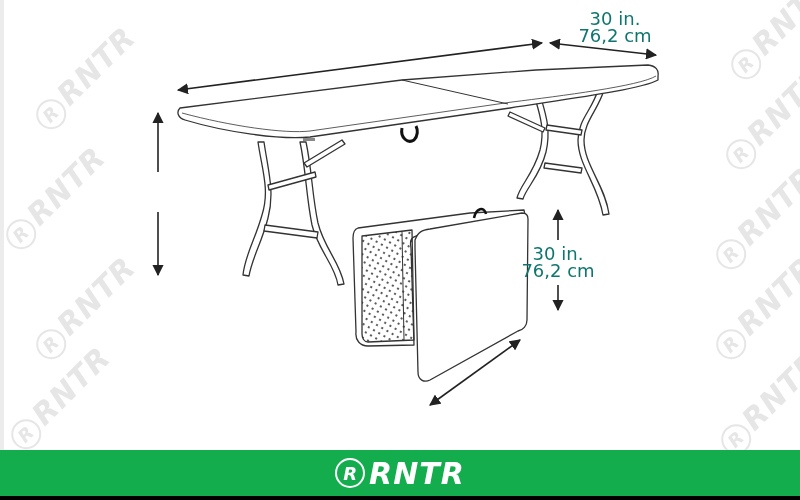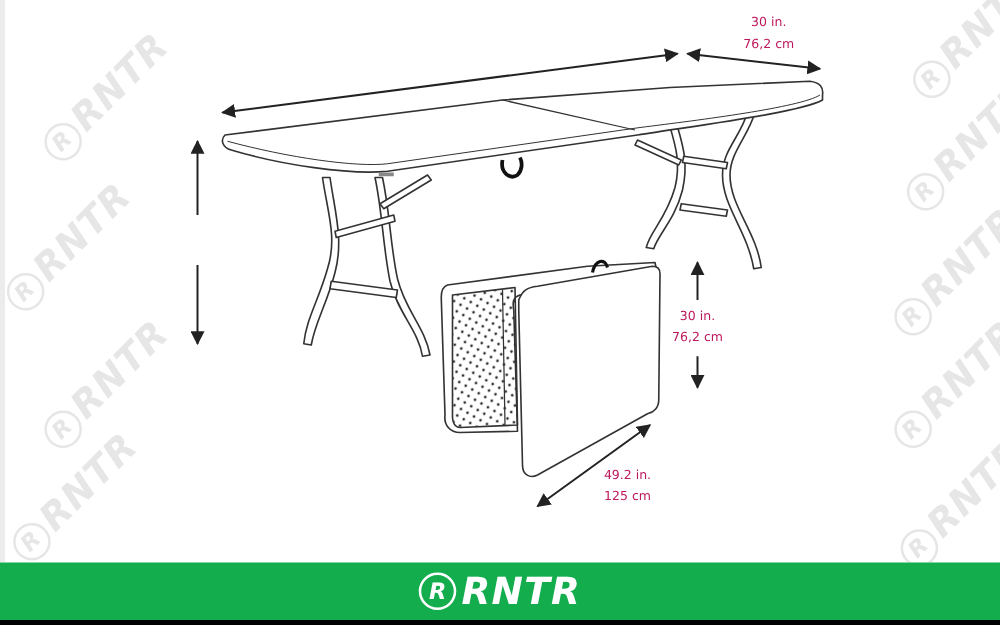--- a/index.html
+++ b/index.html
@@ -15,22 +15,22 @@
       font-size: 30px; transform: rotate(-45deg); white-space: nowrap;
       font-family: "DejaVu Sans", sans-serif; letter-spacing: 1px;
     }
     .watermark .wm-circle {
       display: inline-block; width: 26px; height: 26px; border: 2px solid #e6e6e6;
       border-radius: 50%; font-size: 18px; line-height: 26px; text-align: center;
       margin-right: 3px; vertical-align: middle;
     }
     svg.diagram { position: absolute; left: 0; top: 0; }
     .label {
-      position: absolute; text-align: center; color: #be185d;
-      font-family: "DejaVu Sans", sans-serif; font-size: 10px; line-height: 17px;
+      position: absolute; text-align: center; color: #0f766e;
+      font-family: "DejaVu Sans", sans-serif; font-size: 18px; line-height: 17px;
     }
     .footer {
       position: absolute; left: 0; top: 450px; width: 800px; height: 46px;
       background: #13ad4e; display: flex; align-items: center; justify-content: center;
     }
     .footer-bottom { position: absolute; left: 0; top: 496px; width: 800px; height: 4px; background: #000; }
     .logo { display: flex; align-items: center; gap: 4px; }
     .logo-mark {
       width: 30px; height: 30px; border: 2px solid #ffffff; border-radius: 50%;
       display: flex; align-items: center; justify-content: center; color: #fff;
@@ -118,24 +118,20 @@
   </svg>
 
   <div class="label" style="left:575px;top:10px;width:80px;">
     <div>30 in.</div>
     <div>76,2 cm</div>
   </div>
   <div class="label" style="left:518px;top:245px;width:80px;">
     <div>30 in.</div>
     <div>76,2 cm</div>
   </div>
-  <div class="label" style="left:462px;top:372px;width:80px;">
-    <div>49.2 in.</div>
-    <div>125 cm</div>
-  </div>
 </div>
 
 <div class="footer">
   <div class="logo">
     <span class="logo-mark">R</span>
     <span class="logo-text">RNTR</span>
   </div>
 </div>
 <div class="footer-bottom"></div>
 

